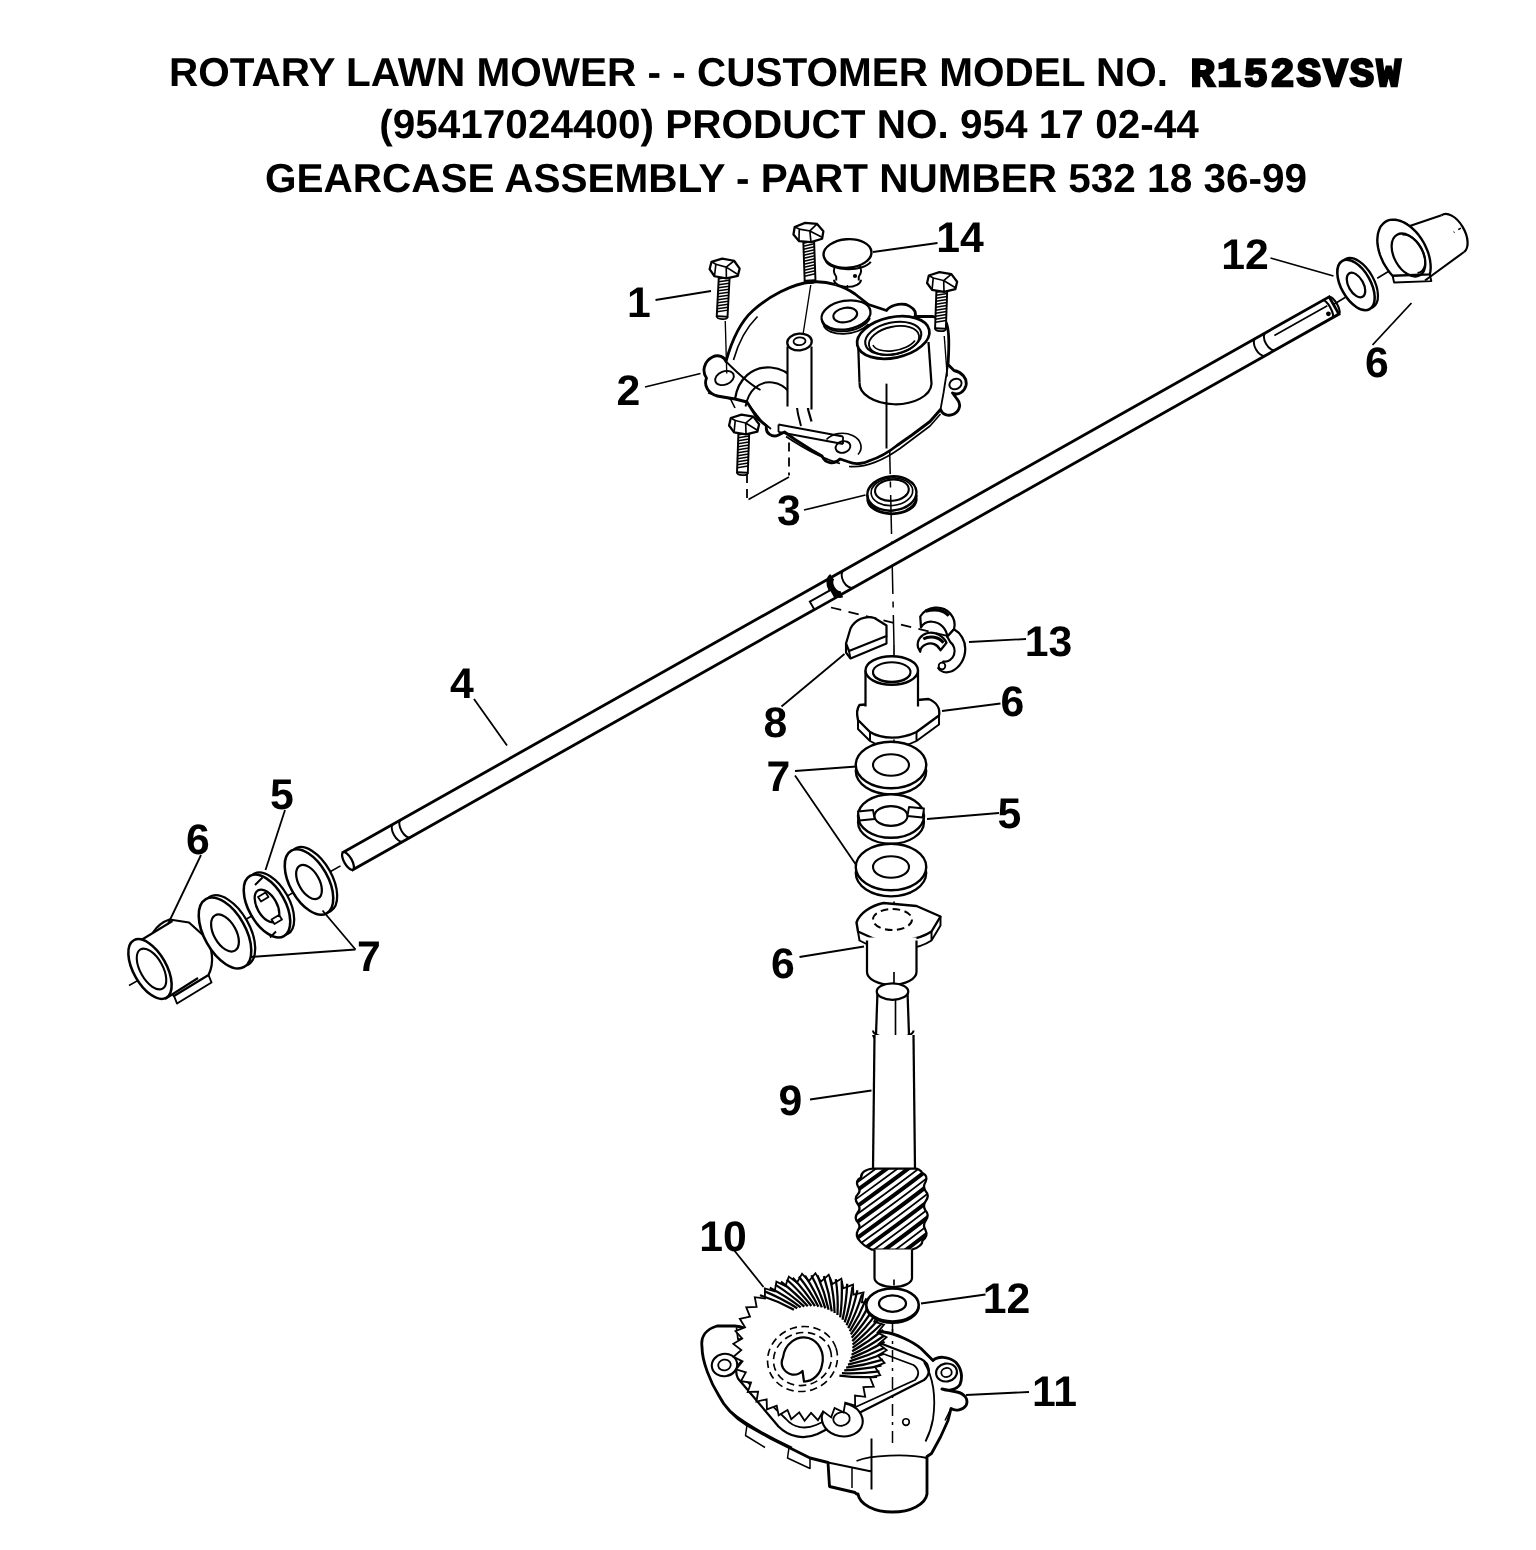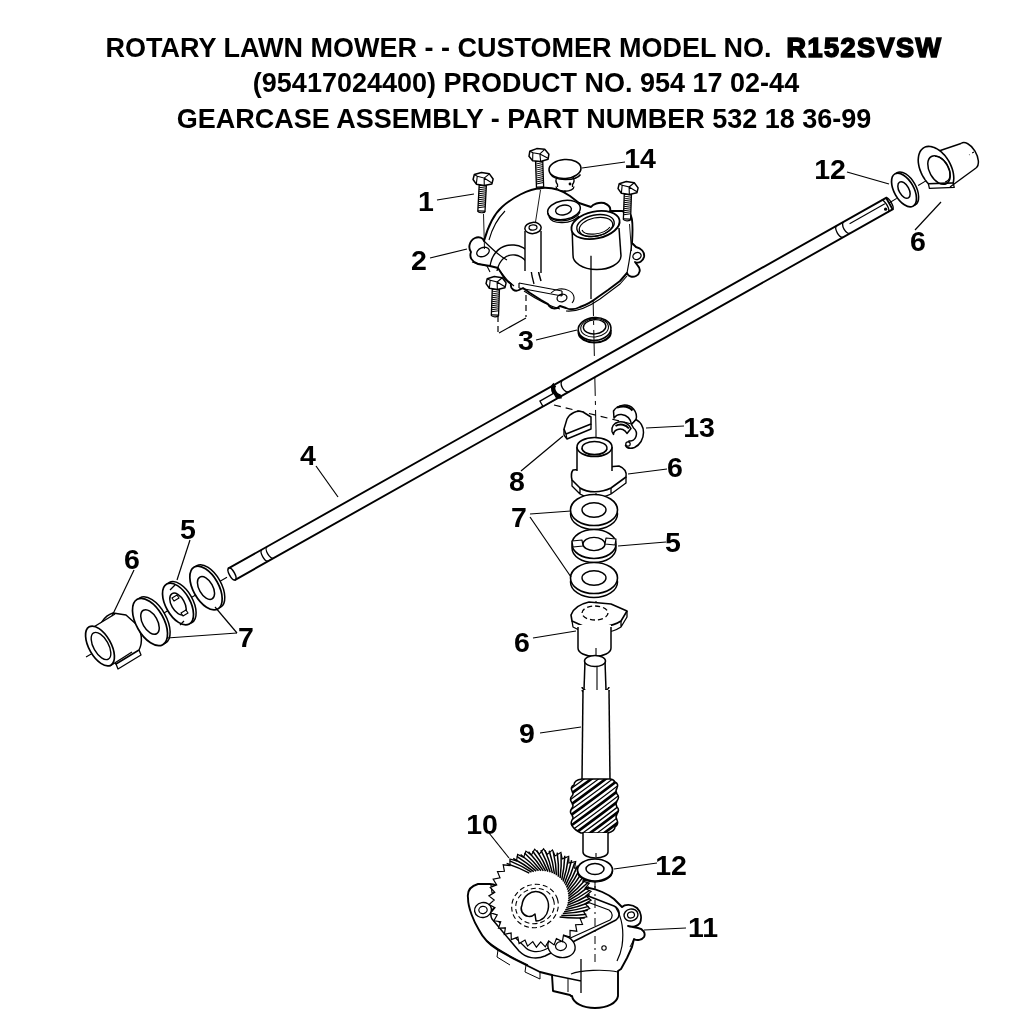--- a/index.html
+++ b/index.html
@@ -4,21 +4,21 @@
 <style>
   html,body { margin:0; padding:0; background:#fff; }
   #page { position:relative; width:1024px; height:1033px; background:#fff;
           font-family:"Liberation Sans", sans-serif; opacity:0.999; }
   .t { position:absolute; width:1024px; text-align:center; font-weight:bold;
        color:#000; white-space:nowrap; }
 </style>
 </head>
 <body>
 <div id="page">
-  <div class="t" style="left:12px; top:33px; font-size:27px;">ROTARY LAWN MOWER - - CUSTOMER MODEL NO.&nbsp; <span style="letter-spacing:1.5px; -webkit-text-stroke:1.6px #000;">R152SVSW</span></div>
+  <div class="t" style="left:12px; top:33px; font-size:27px;">ROTARY LAWN MOWER - - CUSTOMER MODEL NO.&nbsp; <span style="letter-spacing:1.5px;font-family:Liberation Mono, monospace; -webkit-text-stroke:1.6px #000;">R152SVSW</span></div>
   <div class="t" style="left:14px; top:68px; font-size:27px;">(95417024400) PRODUCT NO. 954 17 02-44</div>
   <div class="t" style="left:12px; top:104px; font-size:27px;">GEARCASE ASSEMBLY - PART NUMBER 532 18 36-99</div>
   <svg width="1024" height="1033" viewBox="0 0 1024 1033" font-family="Liberation Sans, sans-serif" style="position:absolute;left:0;top:0;">
 <g>
 <line x1="86" y1="657" x2="231" y2="575" stroke="#000" stroke-width="1.1" stroke-dasharray="9 3 2 3"></line>
 <line x1="889" y1="203" x2="974" y2="152" stroke="#000" stroke-width="1.1" stroke-dasharray="9 3 2 3"></line>
 <line x1="592" y1="250" x2="596" y2="430" stroke="#000" stroke-width="1.0" stroke-dasharray="26 5 4 5"></line>
 <line x1="596" y1="430" x2="596" y2="872" stroke="#000" stroke-width="1.1" stroke-dasharray="22 5 4 5"></line>
 <line x1="595" y1="872" x2="595" y2="965" stroke="#000" stroke-width="1.0" stroke-dasharray="10 4 2 4"></line>
 <line x1="565" y1="190" x2="564" y2="211" stroke="#000" stroke-width="0.9"></line>

